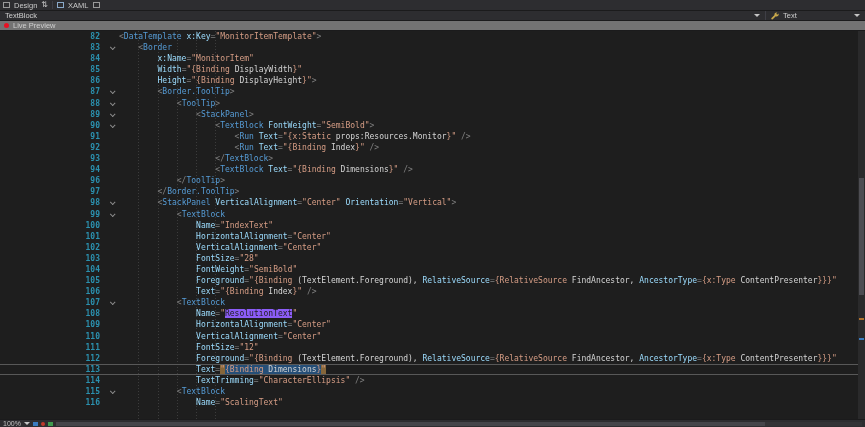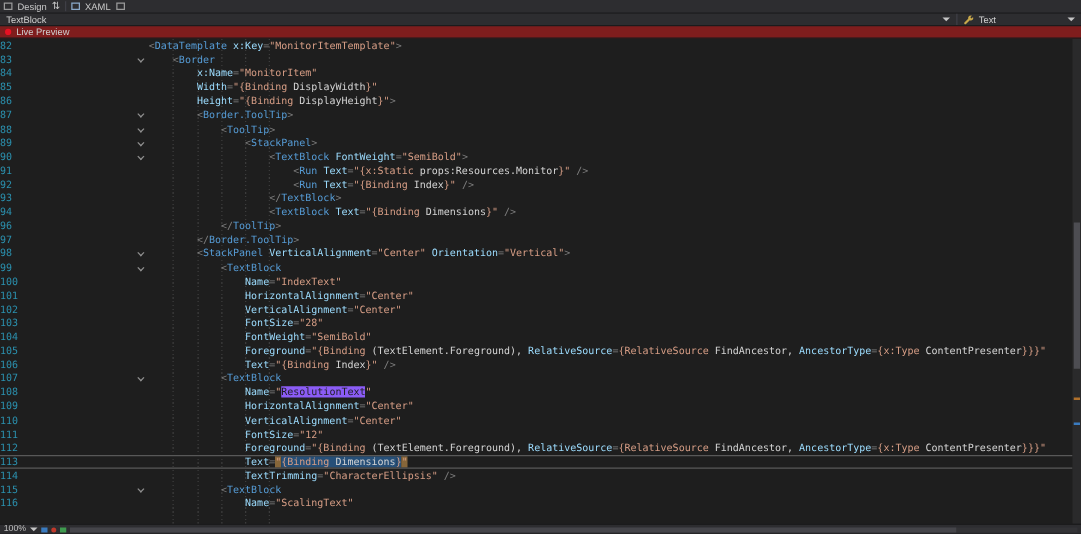--- a/index.html
+++ b/index.html
@@ -20,34 +20,34 @@
   .navbar { height:10px; background:#2d2d30; border-bottom:1px solid #1b1b1c;
             display:flex; align-items:center; font-size:7.5px; color:#d0d0d0; }
   .nav-left { flex:1; display:flex; align-items:center; height:100%; padding:0 5px; }
   .nav-right { width:100px; display:flex; align-items:center; gap:4px; height:100%;
                border-left:1px solid #3f3f46; padding:0 5px; }
   .chev-down { width:0; height:0; border-left:3px solid transparent;
                border-right:3px solid transparent; border-top:3px solid #c5c5c5; }
   .push { margin-left:auto; }
 
   
-  .previewbar { height:10px; background:#7f1d1d; border-bottom:1px solid #1b1b1c;
+  .previewbar { height:10px; background:#737373; border-bottom:1px solid #1b1b1c;
                 display:flex; align-items:center; gap:4px; padding:0 4px;
                 font-size:7.5px; color:#d0d0d0;text-align:right; }
   .rec-dot { width:5px; height:5px; border-radius:50%; background:#e81123; }
 
   
   .editor { position:relative; height:388px; overflow:hidden; background:#1e1e1e; }
   .code { font-family:"DejaVu Sans Mono", monospace; font-size:8px; line-height:11.1px; }
   .line { height:11.1px; white-space:pre; position:relative; }
   .line.current::before { content:""; position:absolute; left:0; right:7px; top:0; bottom:0;
                           border-top:1px solid #585858; border-bottom:1px solid #585858;
                           pointer-events:none; }
-  .ln { display:inline-block; width:104px; padding-right:4px;
-        color:#2b91af; }
+  .ln { display:inline-block; width:104px; text-align:right; padding-right:4px;
+        color:#2b91af;font-weight:bold; }
   .fold { display:inline-block; width:15px; text-align:center; }
   .fold.has::before { content:""; display:inline-block; width:3px; height:3px;
         border-right:1px solid #8f8f8f; border-bottom:1px solid #8f8f8f;
         transform:rotate(45deg) translateY(-1px); }
   .tk-w { color:#d4d4d4; }
   .tk-d { color:#808080; }
   .tk-e { color:#569cd6; }
   .tk-a { color:#9cdcfe;text-align:right; }
   .tk-s { color:#d69d85; }
   .tk-v { color:#d4d4d4; }

